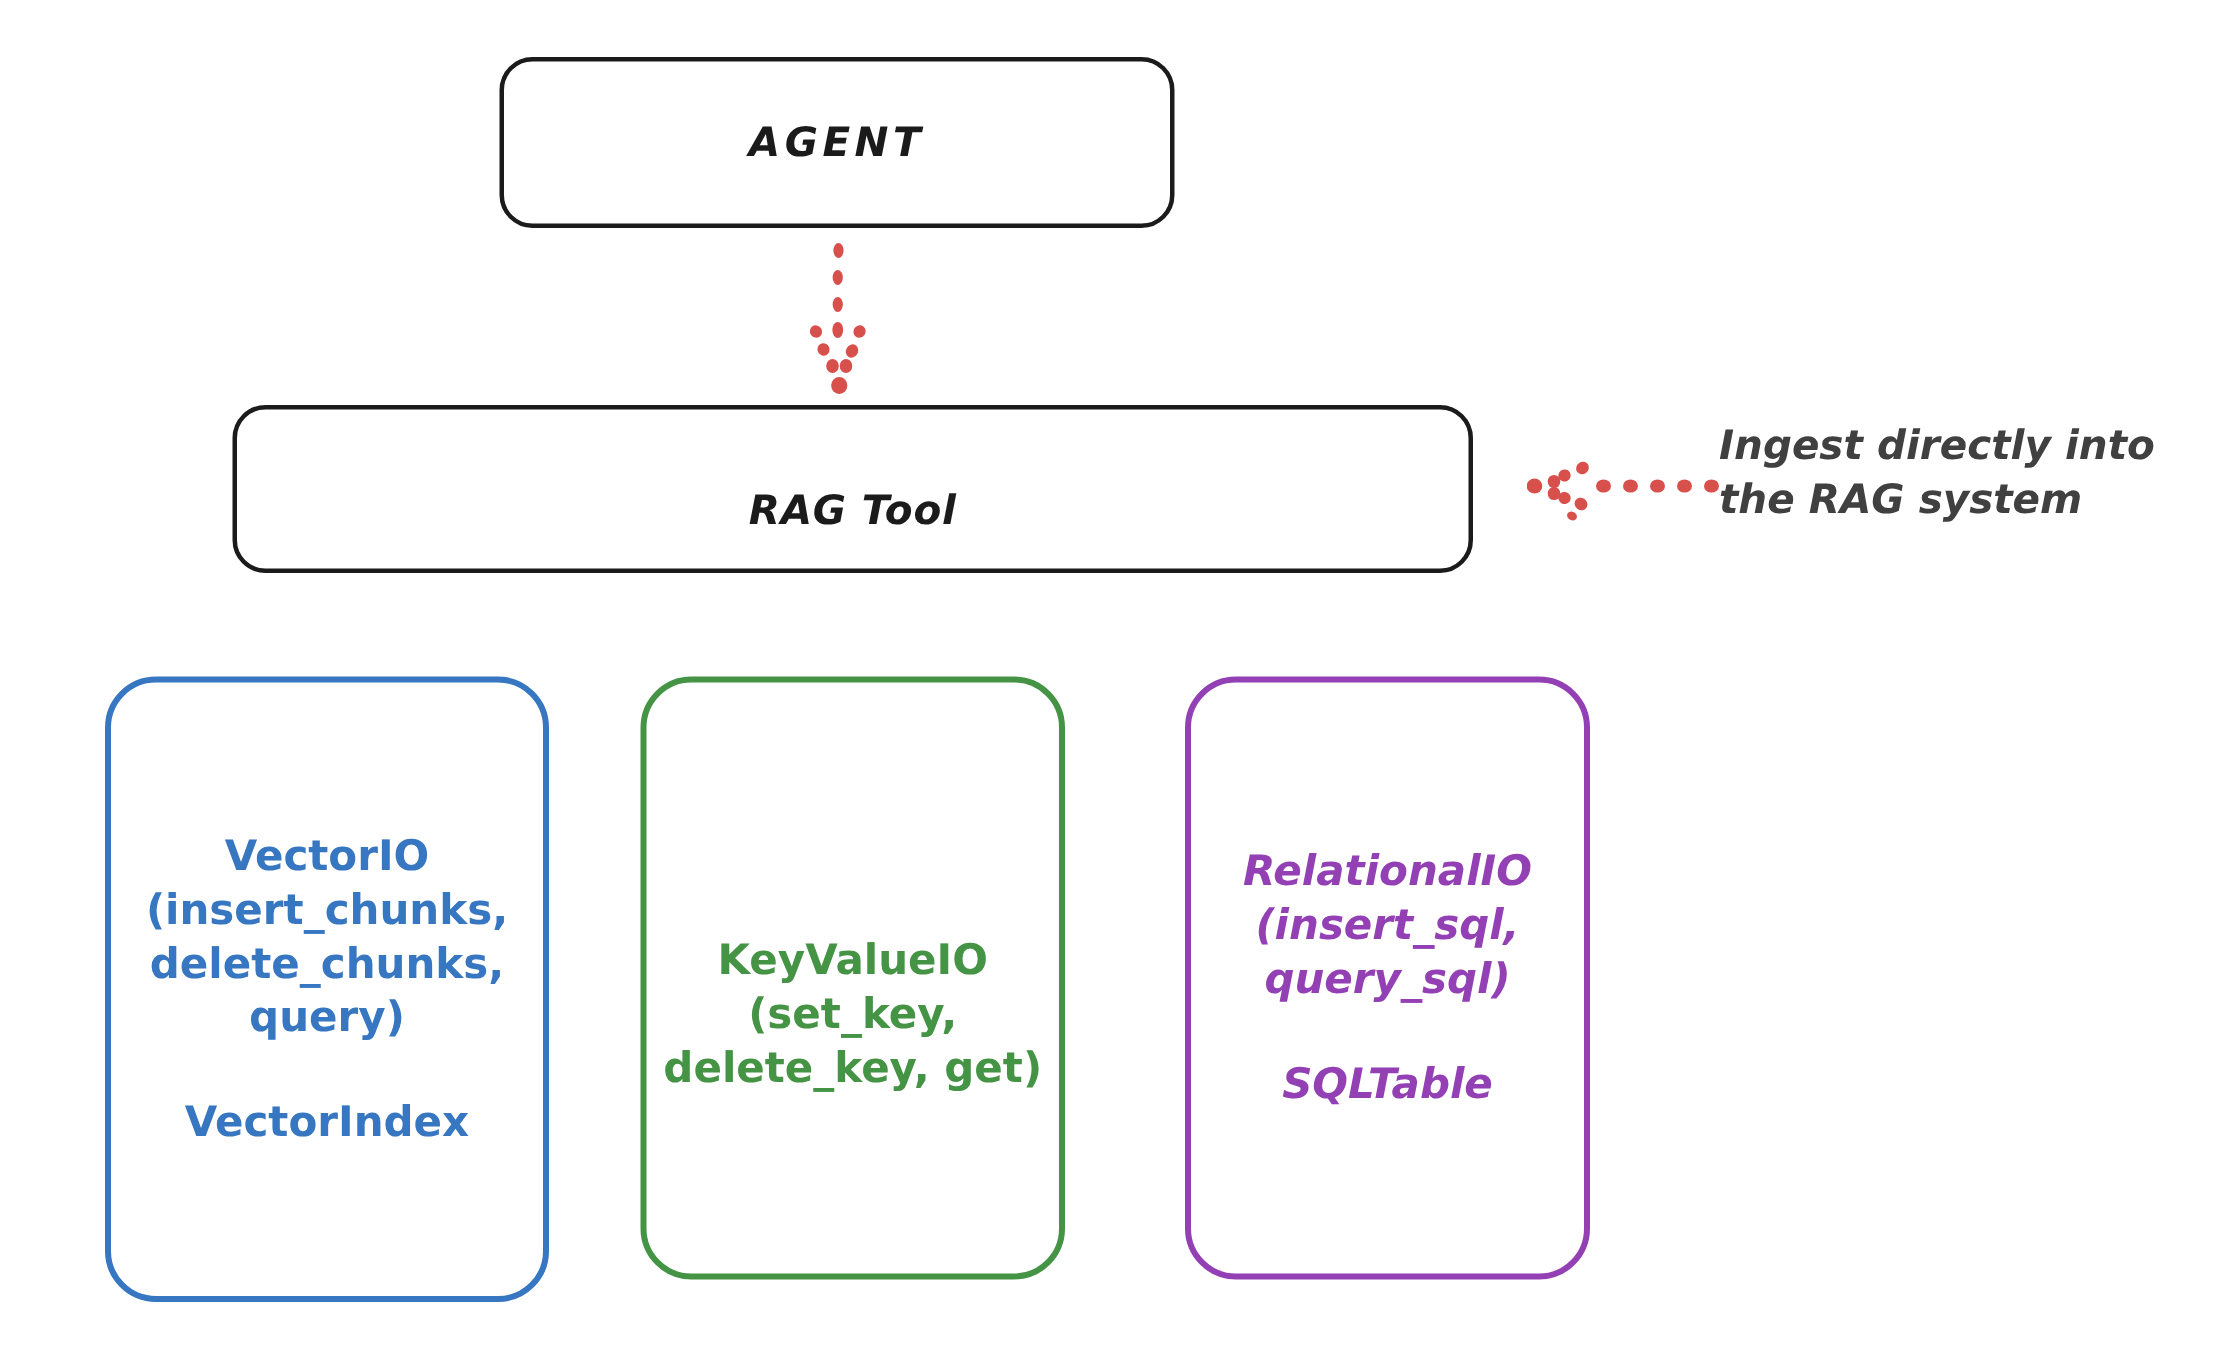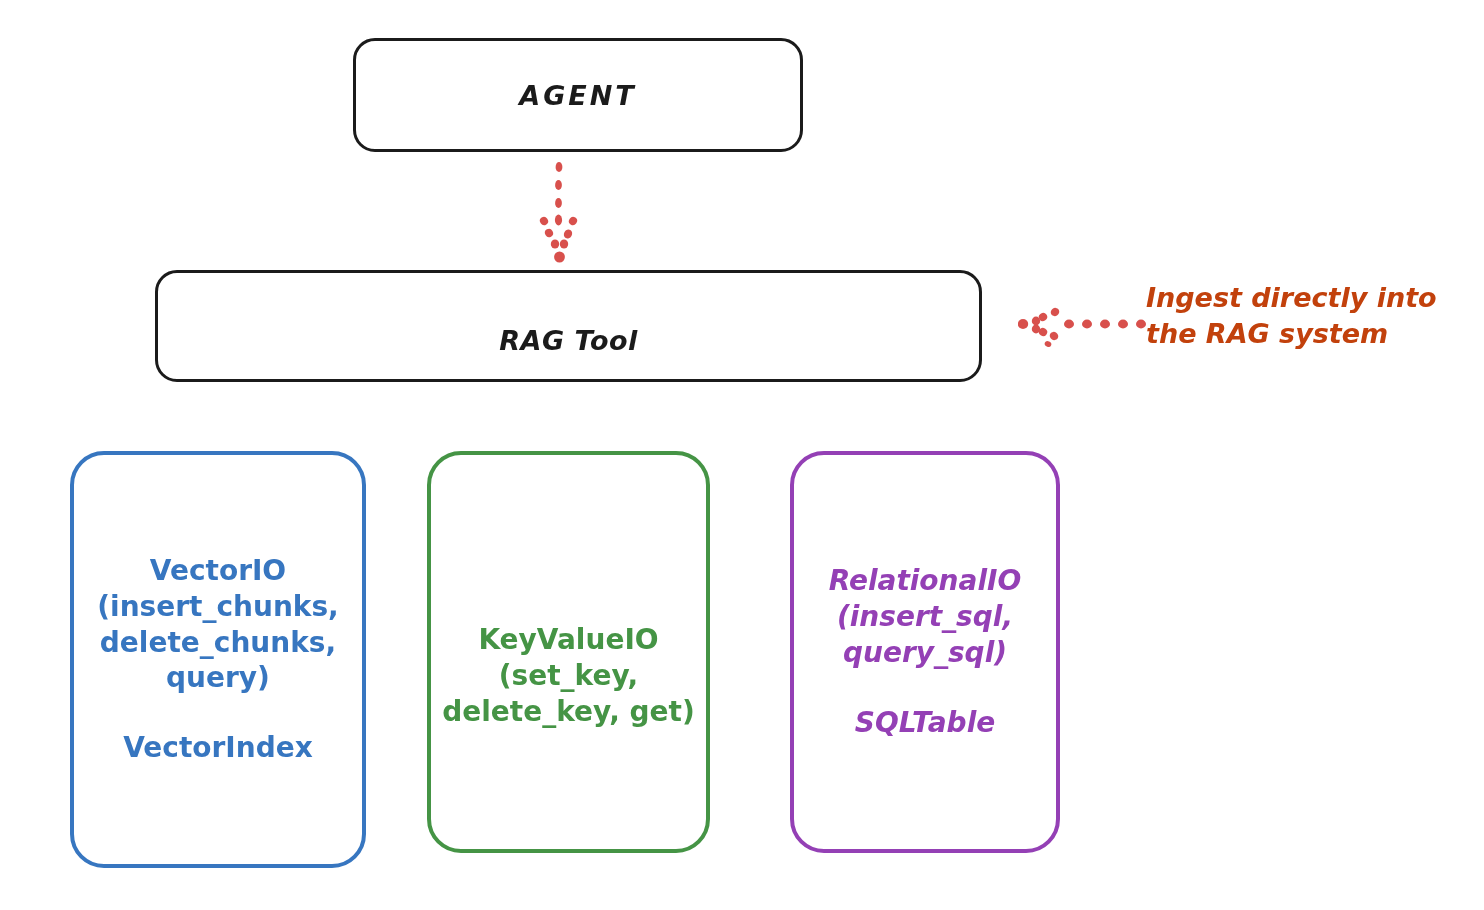--- a/index.html
+++ b/index.html
@@ -32,21 +32,21 @@
     border: 3.5px solid #1b1b1b;
     border-radius: 22px;
   }
   .node-dark .node-title {
     font-family: "DejaVu Sans", sans-serif;
     font-style: italic;
     font-weight: 600;
     color: #1b1b1b;
     letter-spacing: 1.5px;
   }
-  #node-agent { left: 353px; top: 38px; width: 450px; height: 114px; }
+  #node-agent { left: 333px; top: 38px; width: 450px; height: 114px; }
   #node-agent .node-title { font-size: 27px; letter-spacing: 3px; }
   #node-ragtool { left: 155px; top: 270px; width: 827px; height: 112px; }
   #node-ragtool .node-title { font-size: 27px; font-style: italic; letter-spacing: 0.5px; margin-top: 28px; }
 
   
   .node-store {
     border-width: 4px;
     border-style: solid;
     border-radius: 34px;
   }
@@ -78,21 +78,21 @@
     position: absolute;
     left: 1146px;
     top: 280px;
     width: 330px;
     text-align: left;
     font-family: "DejaVu Sans", sans-serif;
     font-weight: 600;
     font-style: italic;
     font-size: 27px;
     line-height: 1.32;
-    color: #c2410c;
+    color: #404040;
     white-space: pre-line;
   }
 </style>
 </head>
 <body>
 
 <div id="canvas">
 
   <div class="node node-dark" id="node-agent">
     <div class="node-title">AGENT</div>

